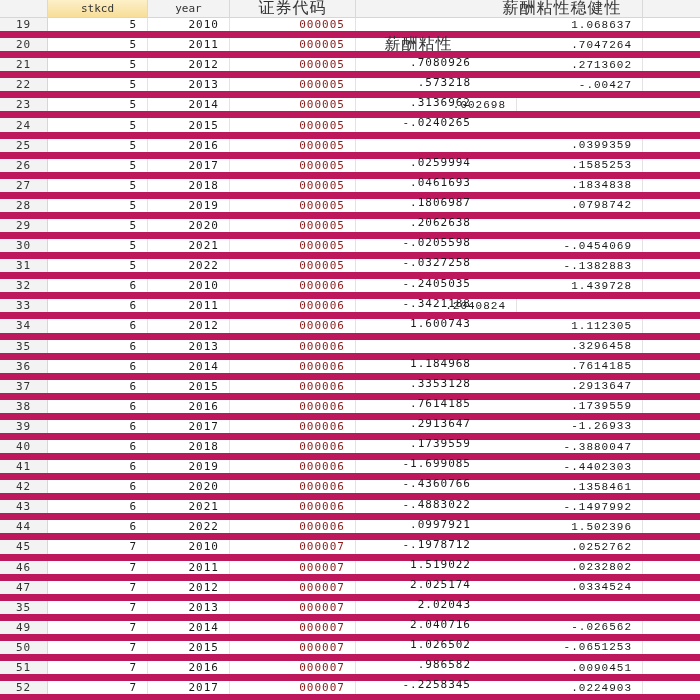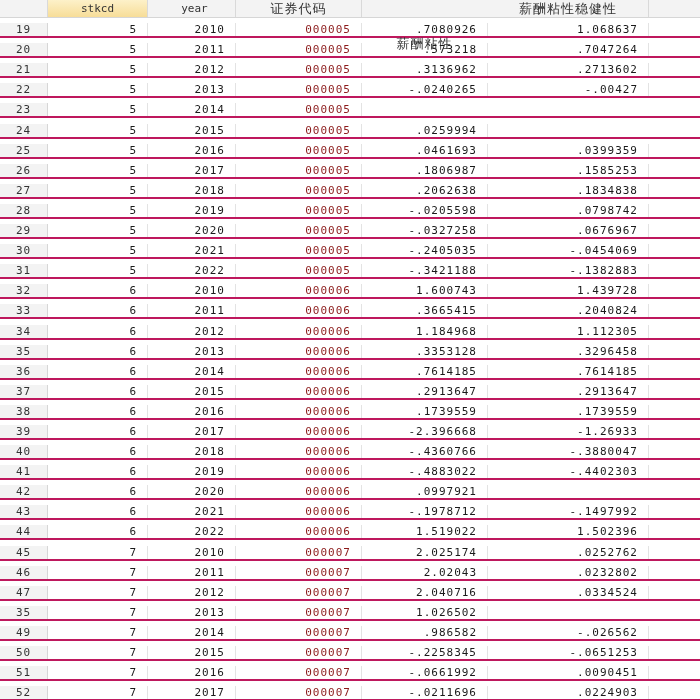--- a/index.html
+++ b/index.html
@@ -30,32 +30,31 @@
       display: flex;
       align-items: center;
       justify-content: center;
       border-right: 1px solid #d9d9d9;
       box-sizing: border-box;
       color: #333;
       font-size: 11px;
     }
     .hdr .c.cjk {
       font-family: "DejaVu Sans", sans-serif;
-      font-size: 13px;
+      font-size: 16px;
       letter-spacing: 1px;
     }
     .hdr .c.sel {
       background: linear-gradient(#fdf1c9, #f7dd98);
     }
     .row {
       display: flex;
       height: 20.1px;
-      border-bottom: 2px solid #be185d;
+      border-bottom: 7px solid #be185d;
       box-sizing: border-box;
-      align-items: flex-end;
     }
     .row .c {
       display: flex;
       align-items: center;
       justify-content: flex-end;
       padding-right: 10px;
       box-sizing: border-box;
       border-right: 1px solid #e3e3e3;
       white-space: nowrap;
       letter-spacing: 1px;
@@ -63,24 +62,24 @@
     .row .c.rn {
       background: #f3f3f3;
       justify-content: center;
       padding-right: 0;
       color: #333;
       border-right: 1px solid #d6d6d6;
     }
     .row .c.code { color: #8b1a1a; }
     .w-rn { width: 48px; }
     .w-stk { width: 100px; }
-    .w-yr { width: 82px; margin-left: 6px; }
+    .w-yr { width: 82px; }
     .w-code { width: 126px; }
     .w-v1 { width: 126px; margin-top: 44px; }
-    .w-v2 { width: 161px; }
+    .w-v2 { width: 161px; font-family: Liberation Mono, monospace; }
     .w-fill { flex: 1; border-right: none !important; }
   </style>
 </head>
 <body>
 
 <div class="grid">
   <div class="hdr">
     <div class="c w-rn"></div>
     <div class="c w-stk sel">stkcd</div>
     <div class="c w-yr">year</div>
@@ -124,20 +123,21 @@
     <div class="c w-code code">000005</div>
     <div class="c w-v1">-.0240265</div>
     <div class="c w-v2">-.00427</div>
     <div class="c w-fill"></div>
   </div>
       <div class="row">
     <div class="c rn w-rn">23</div>
     <div class="c w-stk">5</div>
     <div class="c w-yr">2014</div>
     <div class="c w-code code">000005</div>
+    <div class="c w-v2">.002698</div>
     <div class="c w-fill"></div>
   </div>
       <div class="row">
     <div class="c rn w-rn">24</div>
     <div class="c w-stk">5</div>
     <div class="c w-yr">2015</div>
     <div class="c w-code code">000005</div>
     <div class="c w-v1">.0259994</div>
     <div class="c w-fill"></div>
   </div>
@@ -176,21 +176,20 @@
     <div class="c w-v1">-.0205598</div>
     <div class="c w-v2">.0798742</div>
     <div class="c w-fill"></div>
   </div>
       <div class="row">
     <div class="c rn w-rn">29</div>
     <div class="c w-stk">5</div>
     <div class="c w-yr">2020</div>
     <div class="c w-code code">000005</div>
     <div class="c w-v1">-.0327258</div>
-    <div class="c w-v2">.0676967</div>
     <div class="c w-fill"></div>
   </div>
       <div class="row">
     <div class="c rn w-rn">30</div>
     <div class="c w-stk">5</div>
     <div class="c w-yr">2021</div>
     <div class="c w-code code">000005</div>
     <div class="c w-v1">-.2405035</div>
     <div class="c w-v2">-.0454069</div>
     <div class="c w-fill"></div>
@@ -211,21 +210,20 @@
     <div class="c w-code code">000006</div>
     <div class="c w-v1">1.600743</div>
     <div class="c w-v2">1.439728</div>
     <div class="c w-fill"></div>
   </div>
       <div class="row">
     <div class="c rn w-rn">33</div>
     <div class="c w-stk">6</div>
     <div class="c w-yr">2011</div>
     <div class="c w-code code">000006</div>
-    <div class="c w-v1">.3665415</div>
     <div class="c w-v2">.2040824</div>
     <div class="c w-fill"></div>
   </div>
       <div class="row">
     <div class="c rn w-rn">34</div>
     <div class="c w-stk">6</div>
     <div class="c w-yr">2012</div>
     <div class="c w-code code">000006</div>
     <div class="c w-v1">1.184968</div>
     <div class="c w-v2">1.112305</div>
@@ -265,21 +263,21 @@
     <div class="c w-code code">000006</div>
     <div class="c w-v1">.1739559</div>
     <div class="c w-v2">.1739559</div>
     <div class="c w-fill"></div>
   </div>
       <div class="row">
     <div class="c rn w-rn">39</div>
     <div class="c w-stk">6</div>
     <div class="c w-yr">2017</div>
     <div class="c w-code code">000006</div>
-    <div class="c w-v1">-2.396668</div>
+    <div class="c w-v1">-1.699085</div>
     <div class="c w-v2">-1.26933</div>
     <div class="c w-fill"></div>
   </div>
       <div class="row">
     <div class="c rn w-rn">40</div>
     <div class="c w-stk">6</div>
     <div class="c w-yr">2018</div>
     <div class="c w-code code">000006</div>
     <div class="c w-v1">-.4360766</div>
     <div class="c w-v2">-.3880047</div>
@@ -293,20 +291,21 @@
     <div class="c w-v1">-.4883022</div>
     <div class="c w-v2">-.4402303</div>
     <div class="c w-fill"></div>
   </div>
       <div class="row">
     <div class="c rn w-rn">42</div>
     <div class="c w-stk">6</div>
     <div class="c w-yr">2020</div>
     <div class="c w-code code">000006</div>
     <div class="c w-v1">.0997921</div>
+    <div class="c w-v2">.1358461</div>
     <div class="c w-fill"></div>
   </div>
       <div class="row">
     <div class="c rn w-rn">43</div>
     <div class="c w-stk">6</div>
     <div class="c w-yr">2021</div>
     <div class="c w-code code">000006</div>
     <div class="c w-v1">-.1978712</div>
     <div class="c w-v2">-.1497992</div>
     <div class="c w-fill"></div>

